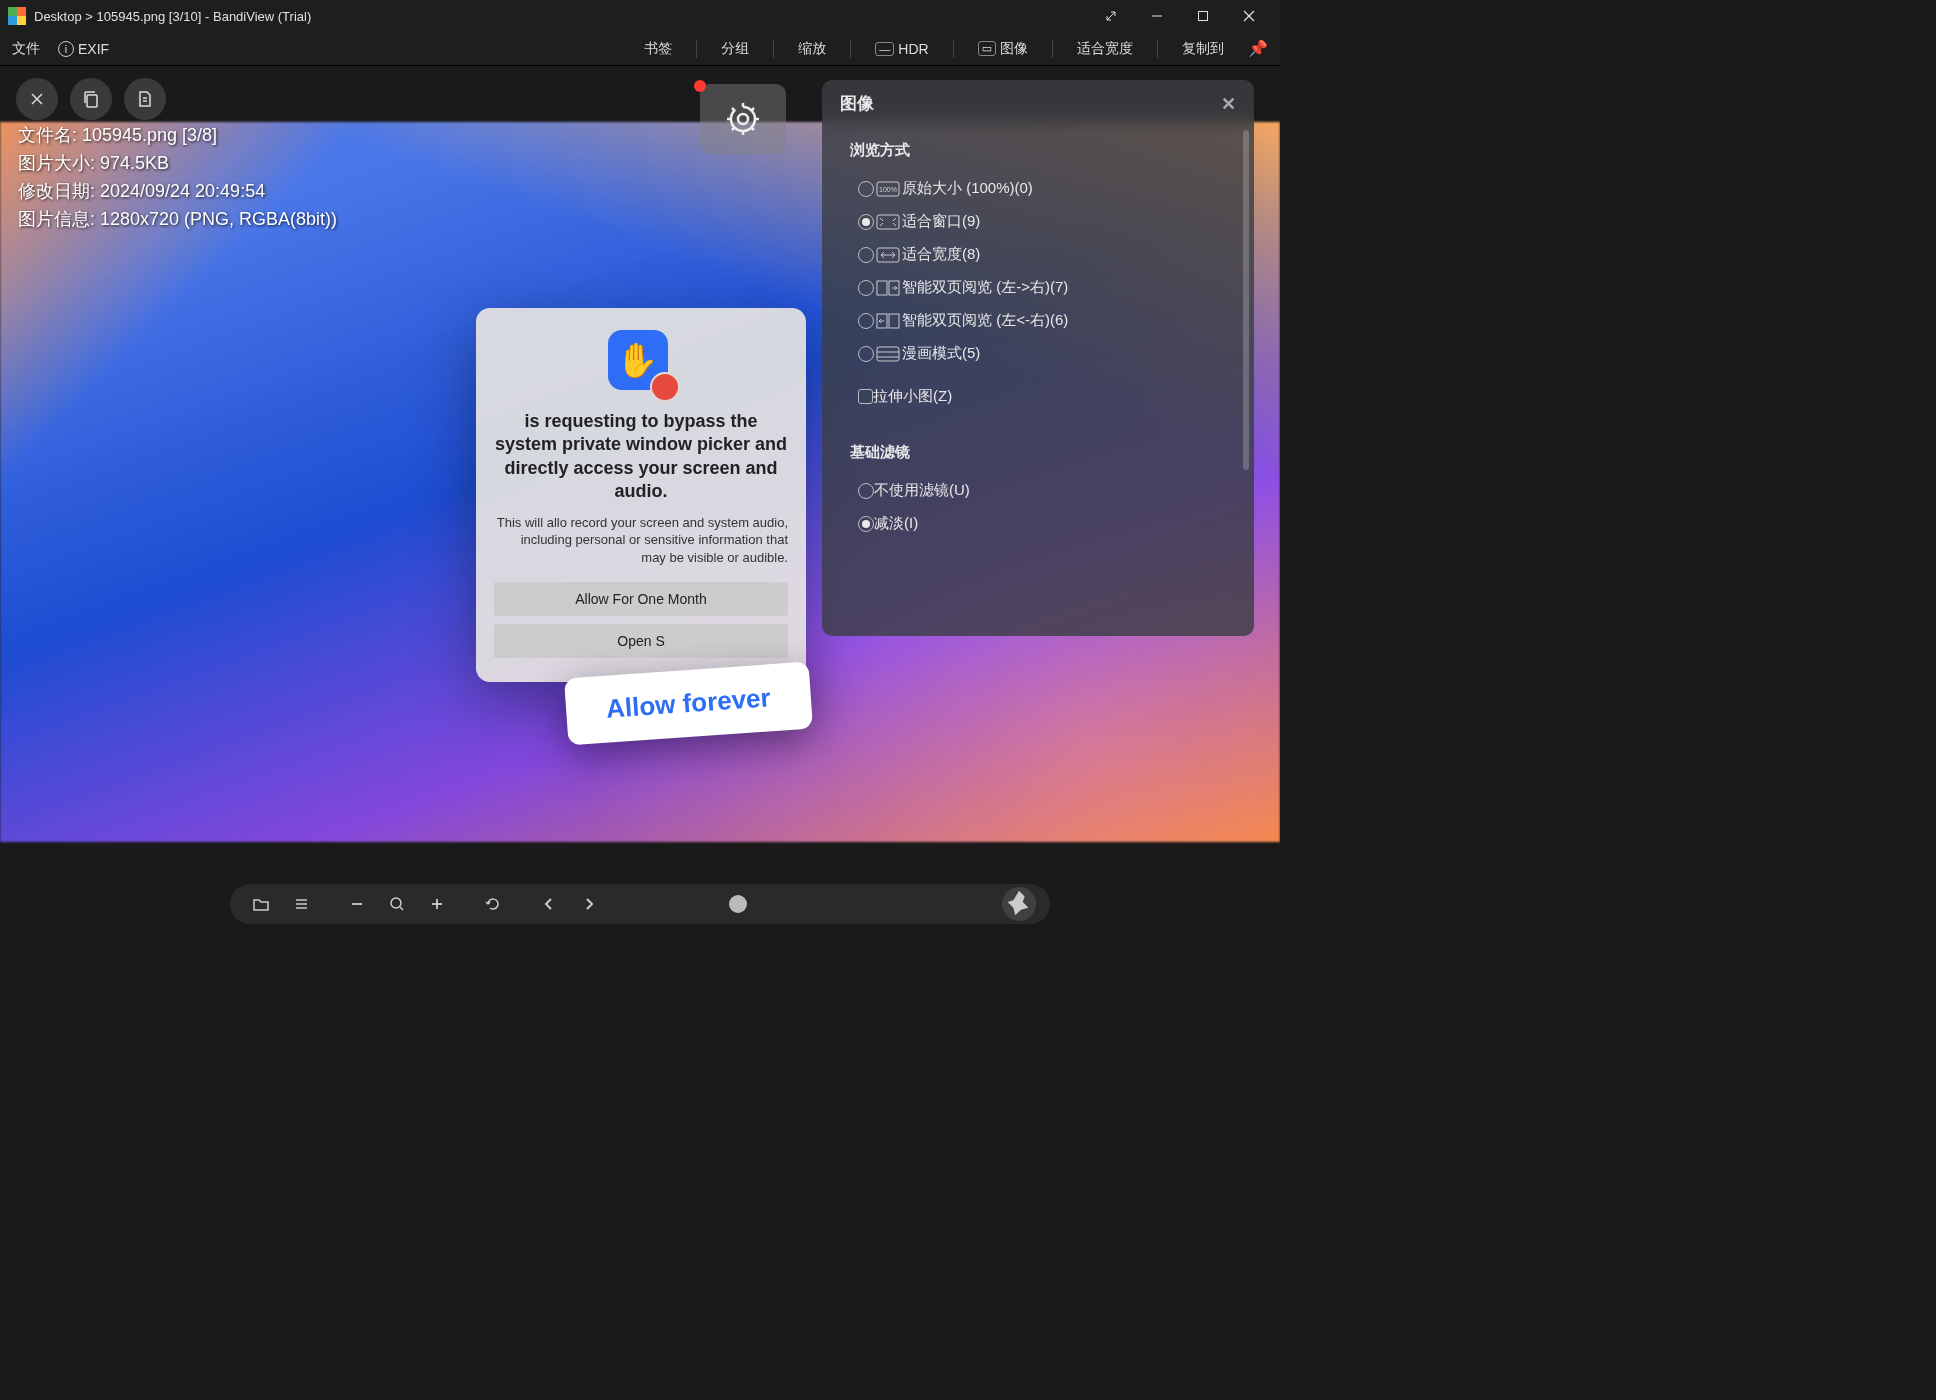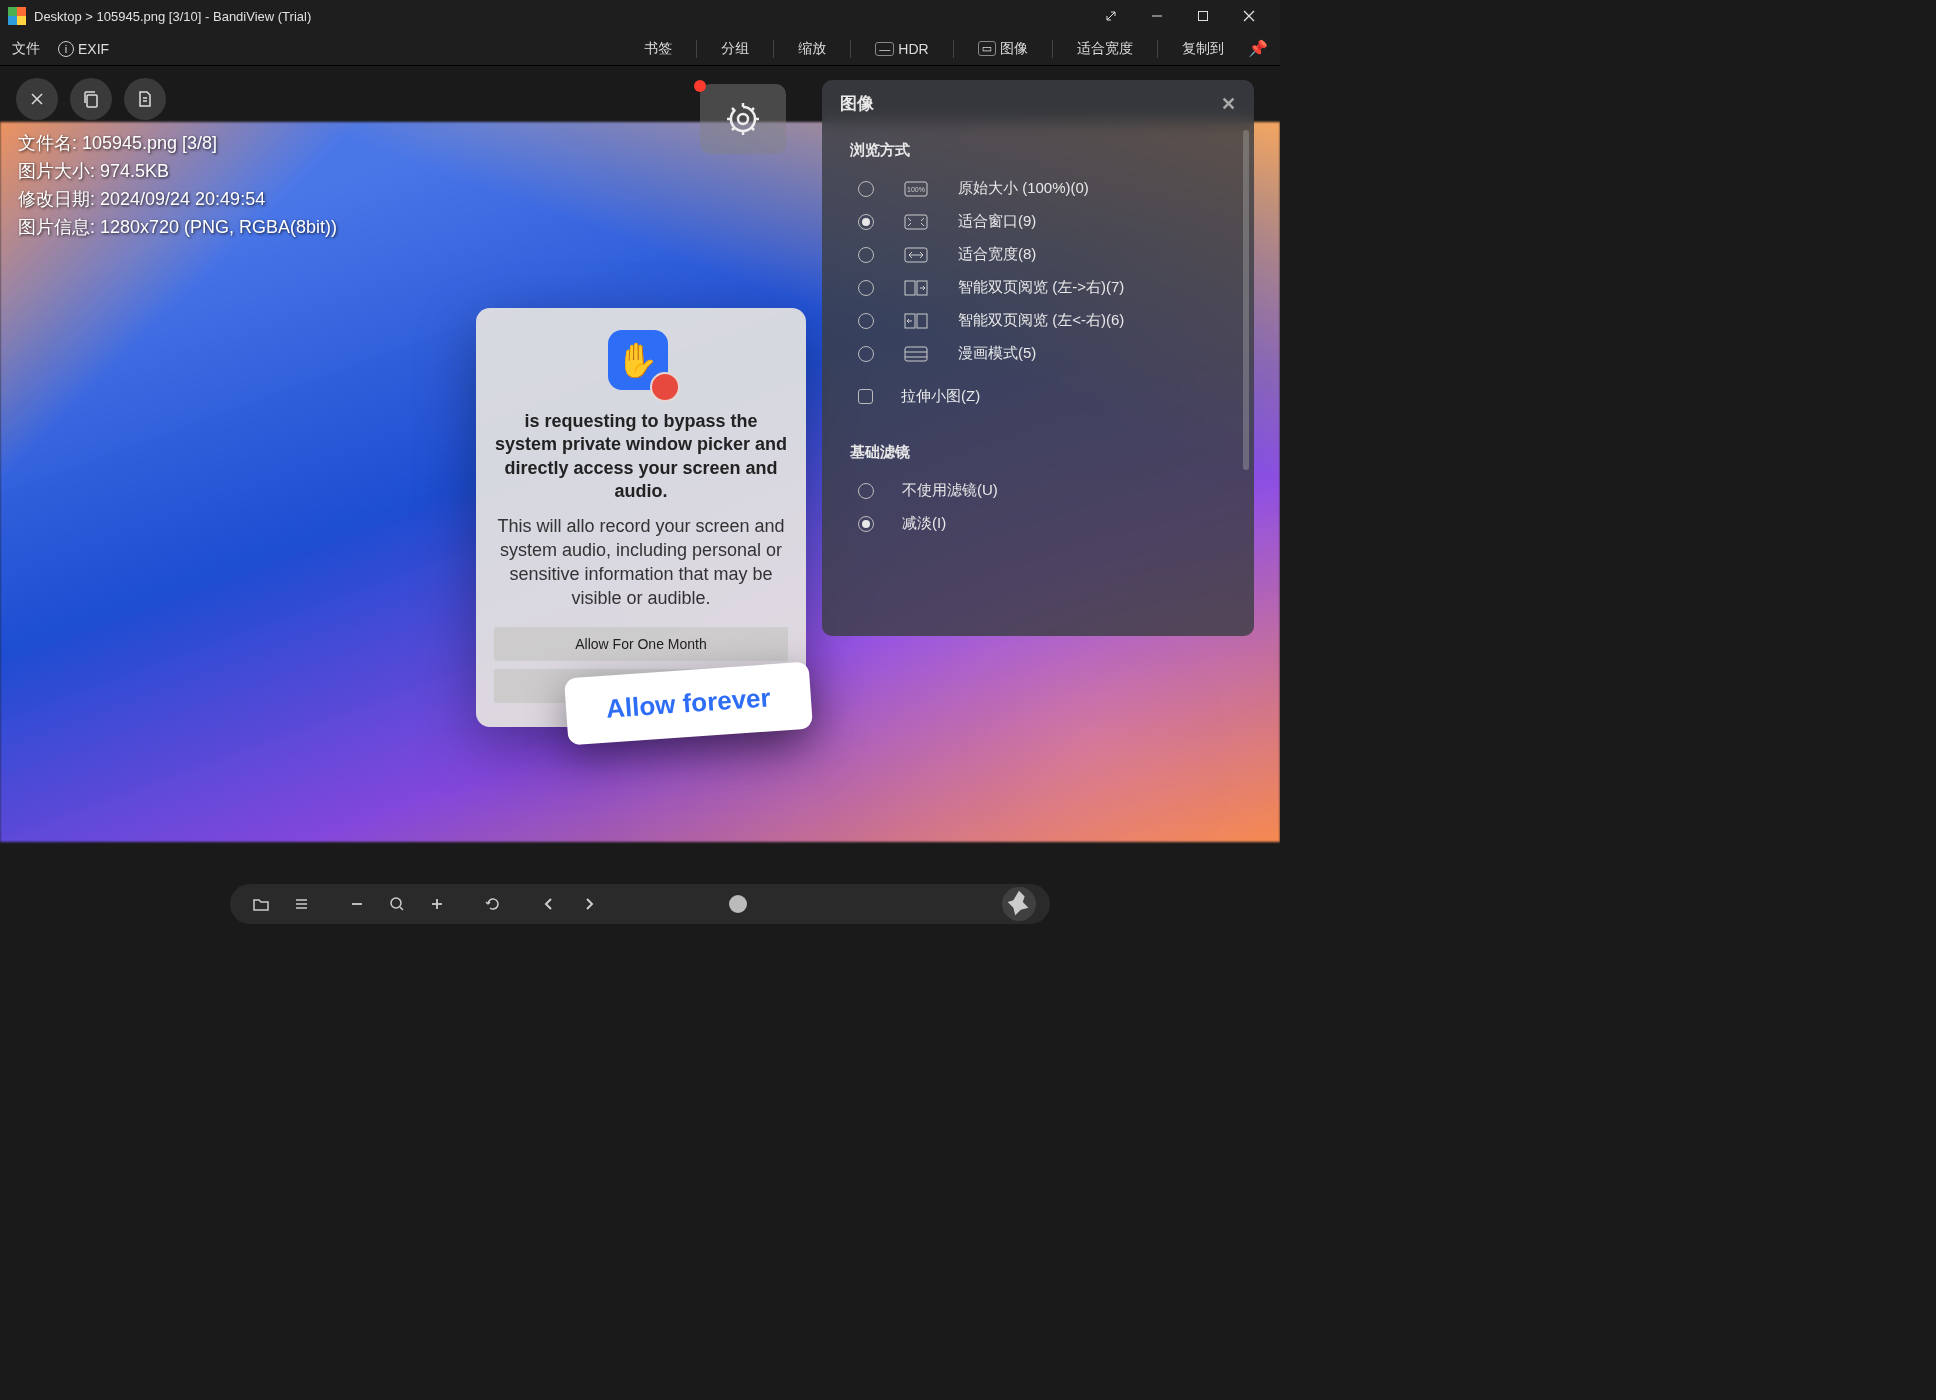--- a/index.html
+++ b/index.html
@@ -33,49 +33,49 @@
 .wallpaper { position: absolute; top: 56px; left: 0; width: 1280px; height: 720px;
   background:
     linear-gradient(135deg, rgba(255,150,80,0.9) 0%, transparent 18%),
     linear-gradient(200deg, rgba(255,170,90,0.95) 0%, transparent 30%),
     linear-gradient(160deg, rgba(80,130,255,0.9) 15%, rgba(30,80,220,0.95) 45%, rgba(150,80,255,0.85) 70%, rgba(255,140,80,0.9) 100%),
     radial-gradient(circle at 85% 85%, #ffb070 0%, transparent 40%);
   filter: blur(1px);
 }
 
 
-.info-overlay { position: absolute; top: 130px; left: 18px; color: #fff; font-size: 18px; text-shadow: 1px 1px 3px rgba(0,0,0,0.8); line-height: 1.55; z-index: 3; }
+.info-overlay { position: absolute; top: 122px; left: 18px; color: #fff; font-size: 18px; text-shadow: 1px 1px 3px rgba(0,0,0,0.8); line-height: 1.55; z-index: 3; }
 
 
 .gear-wrap { position: absolute; top: 84px; left: 700px; z-index: 4; }
 .gear-btn { width: 86px; height: 70px; background: rgba(130,130,130,0.45); border-radius: 10px; display: flex; align-items: center; justify-content: center; position: relative; }
 .gear-btn svg { width: 40px; height: 40px; color: #eee; }
 .red-dot { position: absolute; top: -4px; left: -6px; width: 12px; height: 12px; background: #ff3b30; border-radius: 50%; }
 
 
 .mac-dialog { position: absolute; top: 308px; left: 476px; width: 330px; background: rgba(230,228,225,0.92); border-radius: 14px; padding: 22px 18px 16px; text-align: center; z-index: 3; box-shadow: 0 20px 60px rgba(0,0,0,0.35); filter: blur(0.3px); }
 .mac-icon { width: 66px; height: 66px; margin: 0 auto 14px; position: relative; }
 .mac-icon-main { width: 60px; height: 60px; background: #2e6df6; border-radius: 14px; display: flex; align-items: center; justify-content: center; }
 .mac-icon-hand { color: #fff; font-size: 34px; }
 .mac-icon-sub { position: absolute; bottom: -6px; right: -6px; width: 30px; height: 30px; background: #e8493f; border-radius: 50%; border: 2px solid rgba(230,228,225,0.92); }
 .mac-title { font-weight: 700; font-size: 18px; color: #222; line-height: 1.3; margin-bottom: 10px; }
-.mac-body { font-size: 18px; color: #333; line-height: 1.35; margin-bottom: 16px; }
+.mac-body { font-size: 13px; color: #333; line-height: 1.35; margin-bottom: 16px; text-align: right; }
 .mac-btn { width: 100%; padding: 9px; background: rgba(200,198,195,0.7); border: none; border-radius: 2px; font-size: 14px; color: #222; margin-bottom: 8px; }
 
 
 .bubble { position: absolute; top: 670px; left: 566px; background: #fff; border-radius: 12px; padding: 18px 40px; font-size: 26px; font-weight: 700; color: #2e6df6; transform: rotate(-4deg); box-shadow: 0 12px 40px rgba(0,0,0,0.4); z-index: 4; }
 
 
 .panel { position: absolute; top: 80px; right: 26px; width: 432px; height: 556px; background: rgba(60,62,68,0.82); backdrop-filter: blur(8px); border-radius: 10px; color: #e8e8e8; padding: 0; z-index: 10; overflow: hidden; }
 .panel-header { display: flex; align-items: center; padding: 12px 18px 10px; font-size: 17px; font-weight: 600; }
 .panel-close { margin-left: auto; color: #aaa; font-size: 18px; }
 .panel-scroll { position: absolute; top: 50px; right: 5px; width: 6px; height: 340px; background: rgba(180,180,180,0.35); border-radius: 3px; }
 .section { padding: 6px 28px 14px; }
 .section-title { font-size: 15px; font-weight: 600; margin: 10px 0 12px; }
-.opt-row { display: flex; align-items: center; gap: 28px; padding: 7px 0 7px 8px; font-size: 15px; }
+.opt-row { display: flex; align-items: center; gap: 0; padding: 7px 0 7px 8px; font-size: 15px; }
 .radio { width: 16px; height: 16px; border: 1.5px solid #bbb; border-radius: 50%; display: flex; align-items: center; justify-content: center; flex-shrink: 0; }
 .radio.sel::after { content: ""; width: 8px; height: 8px; background: #e8e8e8; border-radius: 50%; }
 .chk { width: 15px; height: 15px; border: 1.5px solid #bbb; border-radius: 3px; flex-shrink: 0; }
 .opt-icon { width: 28px; display: flex; justify-content: center; }
 .opt-icon svg { width: 24px; height: 16px; color: #ccc; }
 .opt-label { flex: 1; }
 .hotkey { }
 .disabled { color: #888; }
 
 

